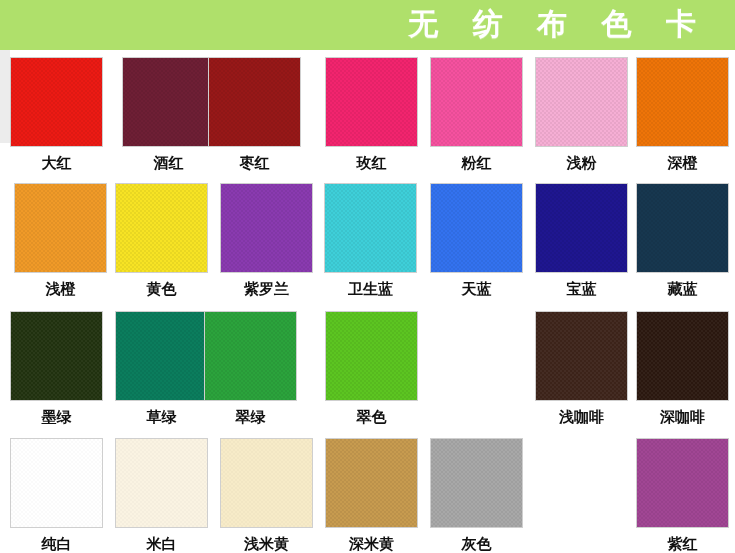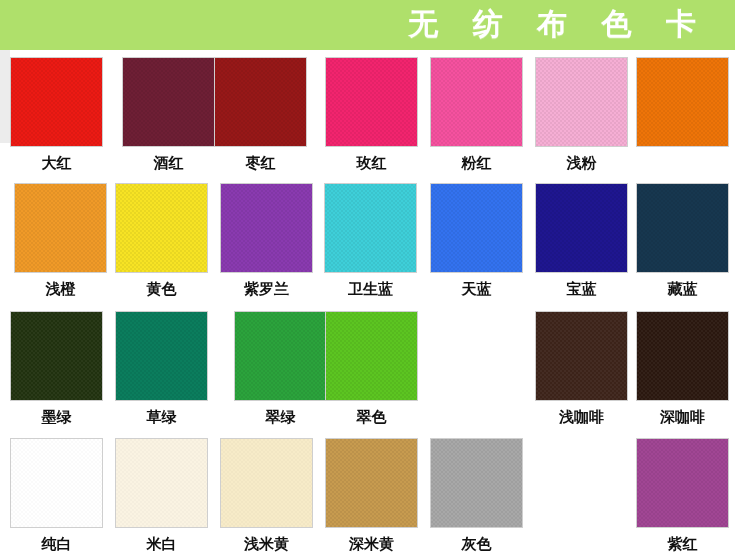--- a/index.html
+++ b/index.html
@@ -130,38 +130,39 @@
 
     <div class="row r1">
       <div class="cell" style="left:8px">
         <div class="swatch" style="background-color: rgb(236, 26, 20);"></div>
         <div class="label">大红</div>
       </div>
       <div class="cell" style="left:120px">
         <div class="swatch" style="background-color: rgb(110, 31, 53);"></div>
         <div class="label">酒红</div>
       </div>
-      <div class="cell" style="left:212px">
+      <div class="cell" style="left:206px">
         <div class="swatch" style="background-color: rgb(151, 24, 24);"></div>
         <div class="label">枣红</div>
       </div>
       <div class="cell" style="left:323px">
         <div class="swatch" style="background-color: rgb(242, 36, 110);"></div>
         <div class="label">玫红</div>
       </div>
       <div class="cell" style="left:428px">
         <div class="swatch" style="background-color: rgb(245, 81, 159);"></div>
         <div class="label">粉红</div>
       </div>
       <div class="cell" style="left:533px">
         <div class="swatch" style="background-color: rgb(245, 174, 212);"></div>
         <div class="label">浅粉</div>
       </div>
       <div class="cell" style="left:634px">
         <div class="swatch" style="background-color: rgb(238, 116, 8);"></div>
+        <div class="label">深橙</div>
       </div>
     </div>
 
     <div class="row r2">
       <div class="cell" style="left:12px">
         <div class="swatch" style="background-color: rgb(240, 154, 40);"></div>
         <div class="label">浅橙</div>
       </div>
       <div class="cell" style="left:113px">
         <div class="swatch" style="background-color: rgb(247, 227, 36);"></div>
@@ -191,21 +192,21 @@
 
     <div class="row r3">
       <div class="cell" style="left:113px">
         <div class="swatch" style="background-color: rgb(11, 125, 93);"></div>
         <div class="label">草绿</div>
       </div>
       <div class="cell" style="left:8px">
         <div class="swatch dark" style="background-color: rgb(32, 49, 15);"></div>
         <div class="label">墨绿</div>
       </div>
-      <div class="cell" style="left:232px">
+      <div class="cell" style="left:202px">
         <div class="swatch" style="background-color: rgb(43, 163, 60);"></div>
         <div class="label">翠绿</div>
       </div>
       <div class="cell" style="left:323px">
         <div class="swatch" style="background-color: rgb(92, 197, 33);"></div>
         <div class="label">翠色</div>
       </div>
       <div class="cell" style="left:533px">
         <div class="swatch dark" style="background-color: rgb(60, 35, 25);"></div>
         <div class="label">浅咖啡</div>

